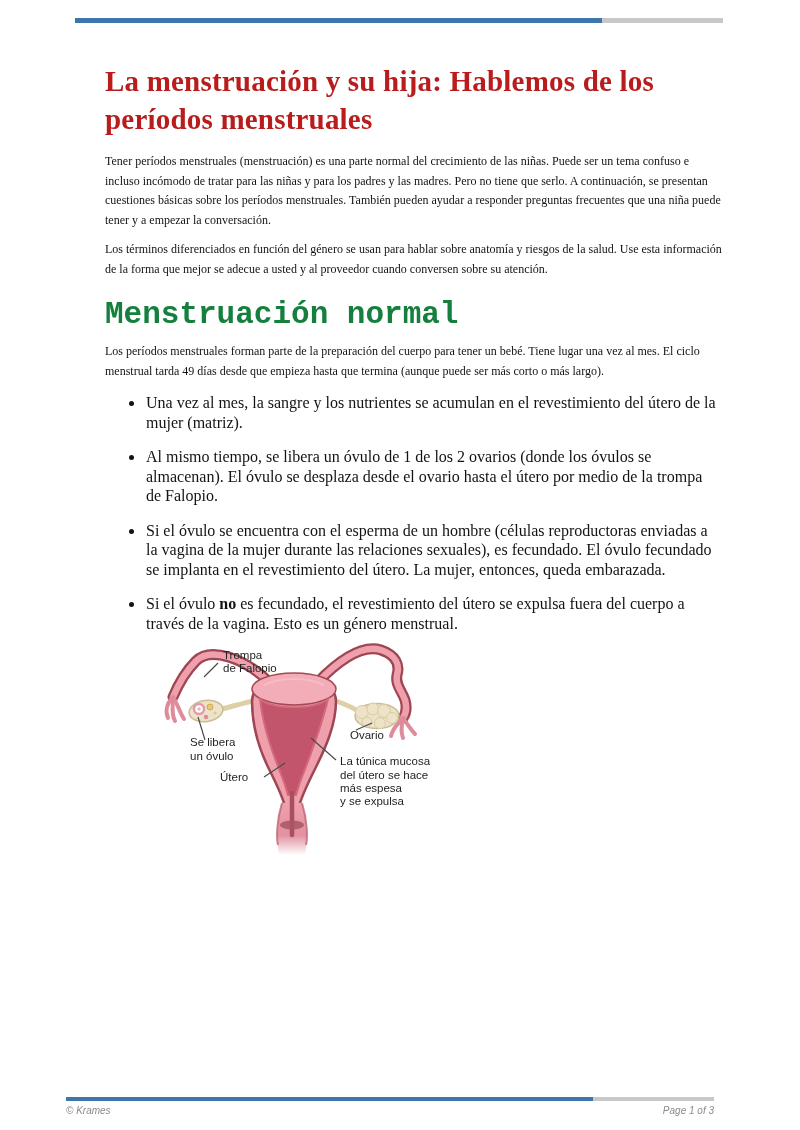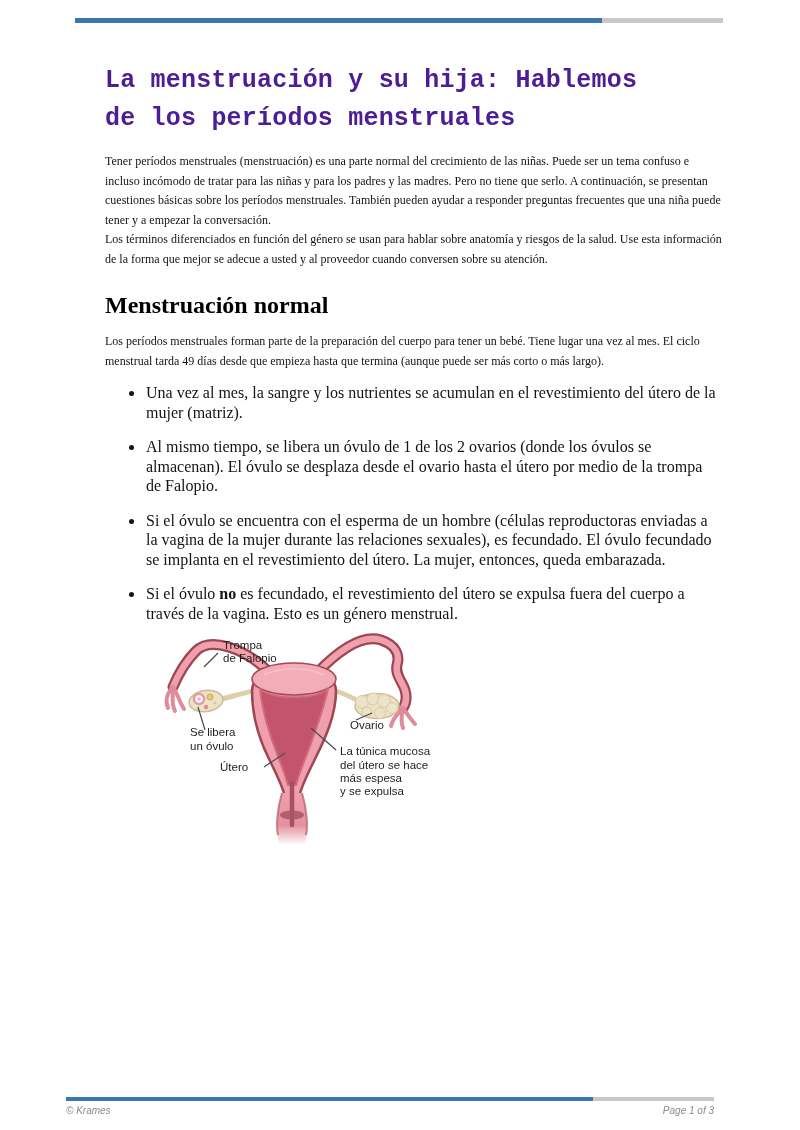--- a/index.html
+++ b/index.html
@@ -6,29 +6,29 @@
   body{
     width:800px;height:1130px;background:#ffffff;position:relative;
     font-family:"Liberation Serif", serif;color:#131313;
     -webkit-font-smoothing:antialiased;overflow:hidden;
   }
   .rule-bar{margin:18px 0 0 75px;width:648px;height:5px;display:flex;}
   .rule-bar .seg-blue{width:527px;height:5px;background:#3c76ae;}
   .rule-bar .seg-gray{width:121px;height:5px;background:#c8c8c8;}
   .content{margin:0 75px 0 105px;width:620px;}
   h1{
-    font-size:25px;line-height:38px;font-weight:bold;letter-spacing:.2px;
-    margin:39px 0 0 0;max-width:565px;color:#4c1d95;font-family:Liberation Mono, monospace;
+    font-size:29px;line-height:38px;font-weight:bold;letter-spacing:.2px;
+    margin:39px 0 0 0;max-width:565px;color:#b91c1c;
   }
-  h2{font-size:24px;line-height:30px;font-weight:bold;color:#000000;}
+  h2{font-size:31px;line-height:30px;font-weight:bold;color:#15803d;font-family:Liberation Mono, monospace;}
   h2.sec1{margin:21px 0 0 0;}
   h2.sec2{margin:13px 0 0 0;}
   p{font-size:12px;line-height:19.5px;margin:0;}
   p.p1{margin-top:14px;}
-  p.p2{}
+  p.p2{margin-top:10px;}
   p.p3{margin-top:12px;}
   p.p4{margin-top:12px;}
   ul.bullets{margin:12px 9px 0 0;padding:0 0 0 40px;list-style:disc outside;}
   ul.bullets li{font-size:16px;line-height:19.5px;margin:0 0 15px 0;padding-left:1px;}
   ul.bullets li:last-child{margin-bottom:0;}
   .diagram-wrap{margin:6px 0 0 47px;width:310px;height:226px;}
   .diagram-wrap svg text{
     font-family:"Liberation Sans", sans-serif;font-size:11.5px;fill:#1e1e1e;
   }
   .footer{position:absolute;left:66px;top:1097px;width:648px;}

